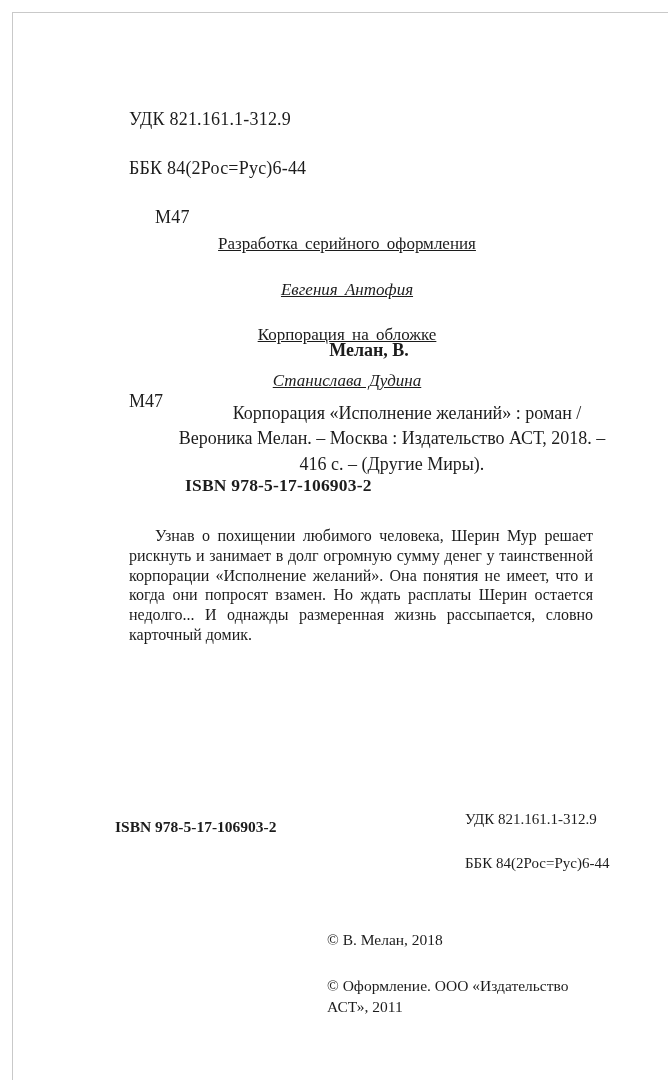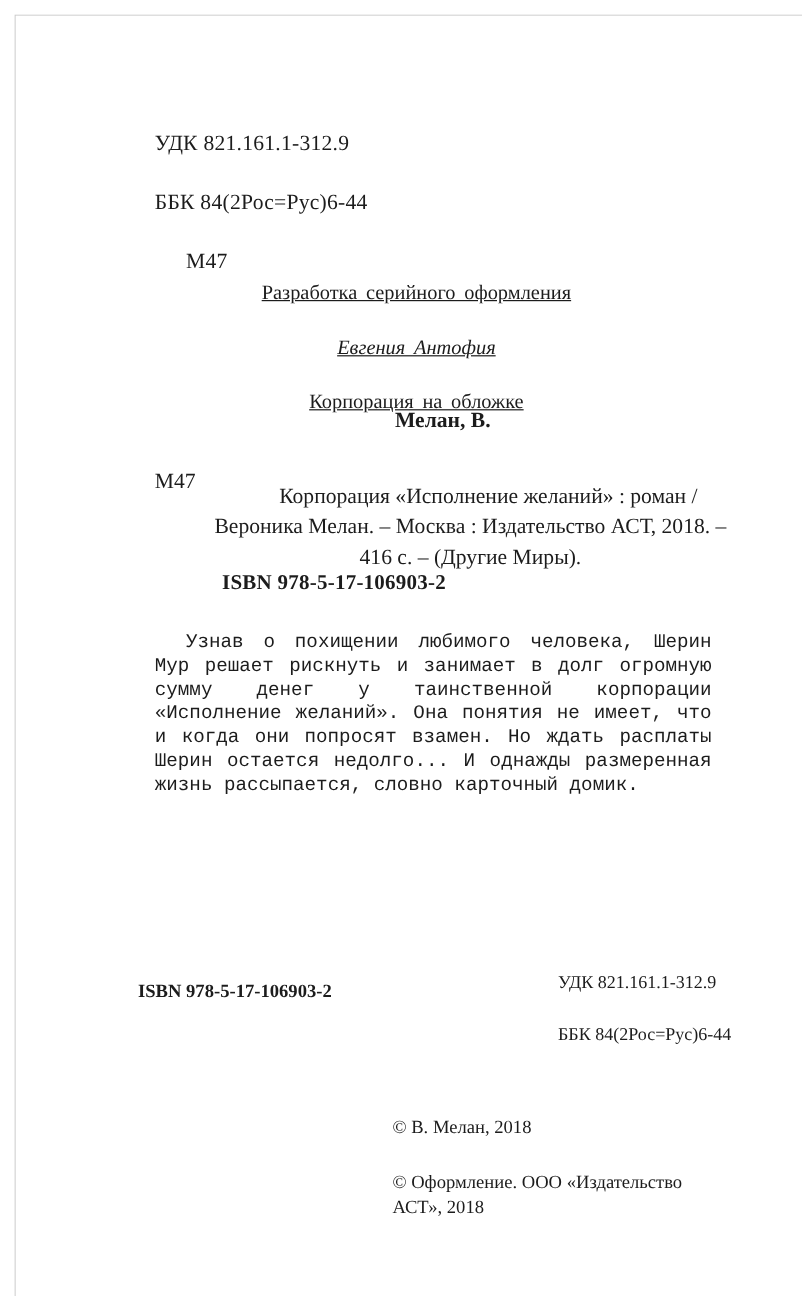--- a/index.html
+++ b/index.html
@@ -83,21 +83,21 @@
   
   .annotation {
     position: absolute;
     left: 92px;
     top: 489px;
     width: 512px;
     font-size: 16px;
     line-height: 19.8px;
     text-align: justify;
   }
-  .annotation p { text-indent: 26px; font-family: Liberation Mono, monospace; }
+  .annotation p { text-indent: 26px; }
 
   
   .bottom-codes {
     position: absolute;
     left: 428px;
     top: 773px;
     font-size: 15px;
     line-height: 19.5px;
   }
 
@@ -128,20 +128,21 @@
   <div class="top-codes">
     <div>УДК 821.161.1-312.9</div>
     <div>ББК 84(2Рос=Рус)6-44</div>
     <div class="indent">М47</div>
   </div>
 
   <div class="credits">
     <div>Разработка серийного оформления</div>
     <div class="name">Евгения Антофия</div>
     <div>Корпорация на обложке</div>
+    <div class="name">Станислава Дудина</div>
   </div>
 
   <div class="catalog">
     <div class="author">Мелан, В.</div>
     <div class="entry-wrap">
       <span class="code">М47</span>
       <div class="entry">Корпорация «Исполнение желаний» : роман / Вероника Мелан. – Москва : Издательство АСТ, 2018. – 416 с. – (Другие Миры).</div>
     </div>
   </div>
 
@@ -153,16 +154,16 @@
 
   <div class="bottom-codes">
     <div>УДК 821.161.1-312.9</div>
     <div>ББК 84(2Рос=Рус)6-44</div>
   </div>
 
   <div class="isbn-bottom">ISBN 978-5-17-106903-2</div>
 
   <div class="copyright">
     <div>© В. Мелан, 2018</div>
-    <div>© Оформление. ООО «Издательство АСТ», 2018</div>
+    <div>© Оформление. ООО «Издательство АСТ», 2011</div>
   </div>
 
 </div>
 
 </body></html>

